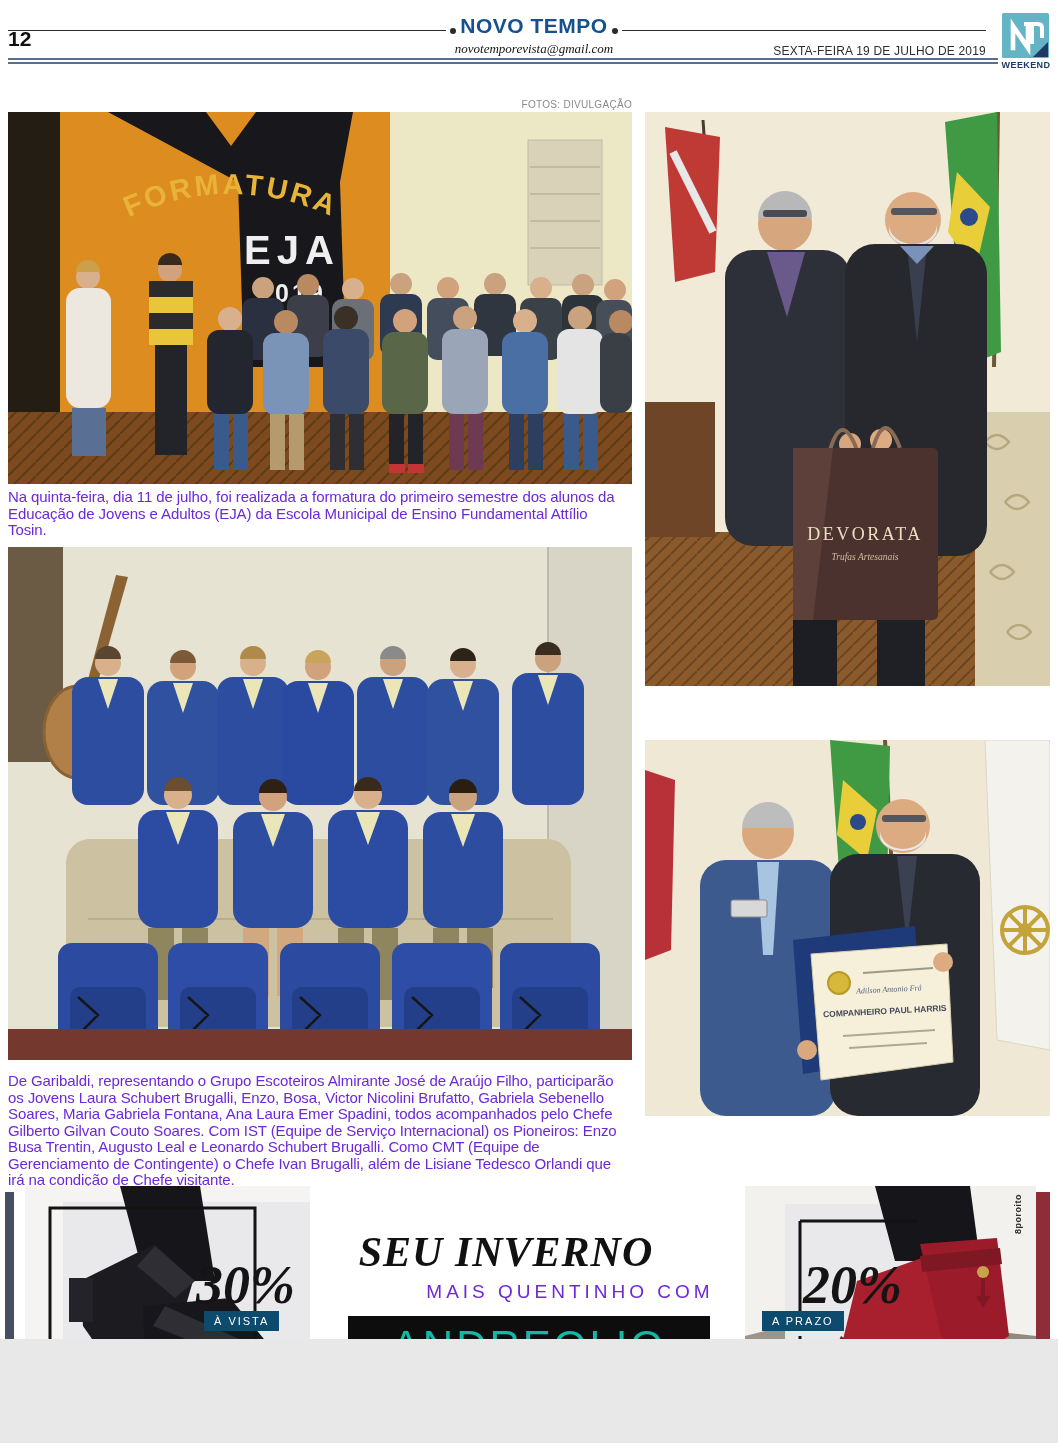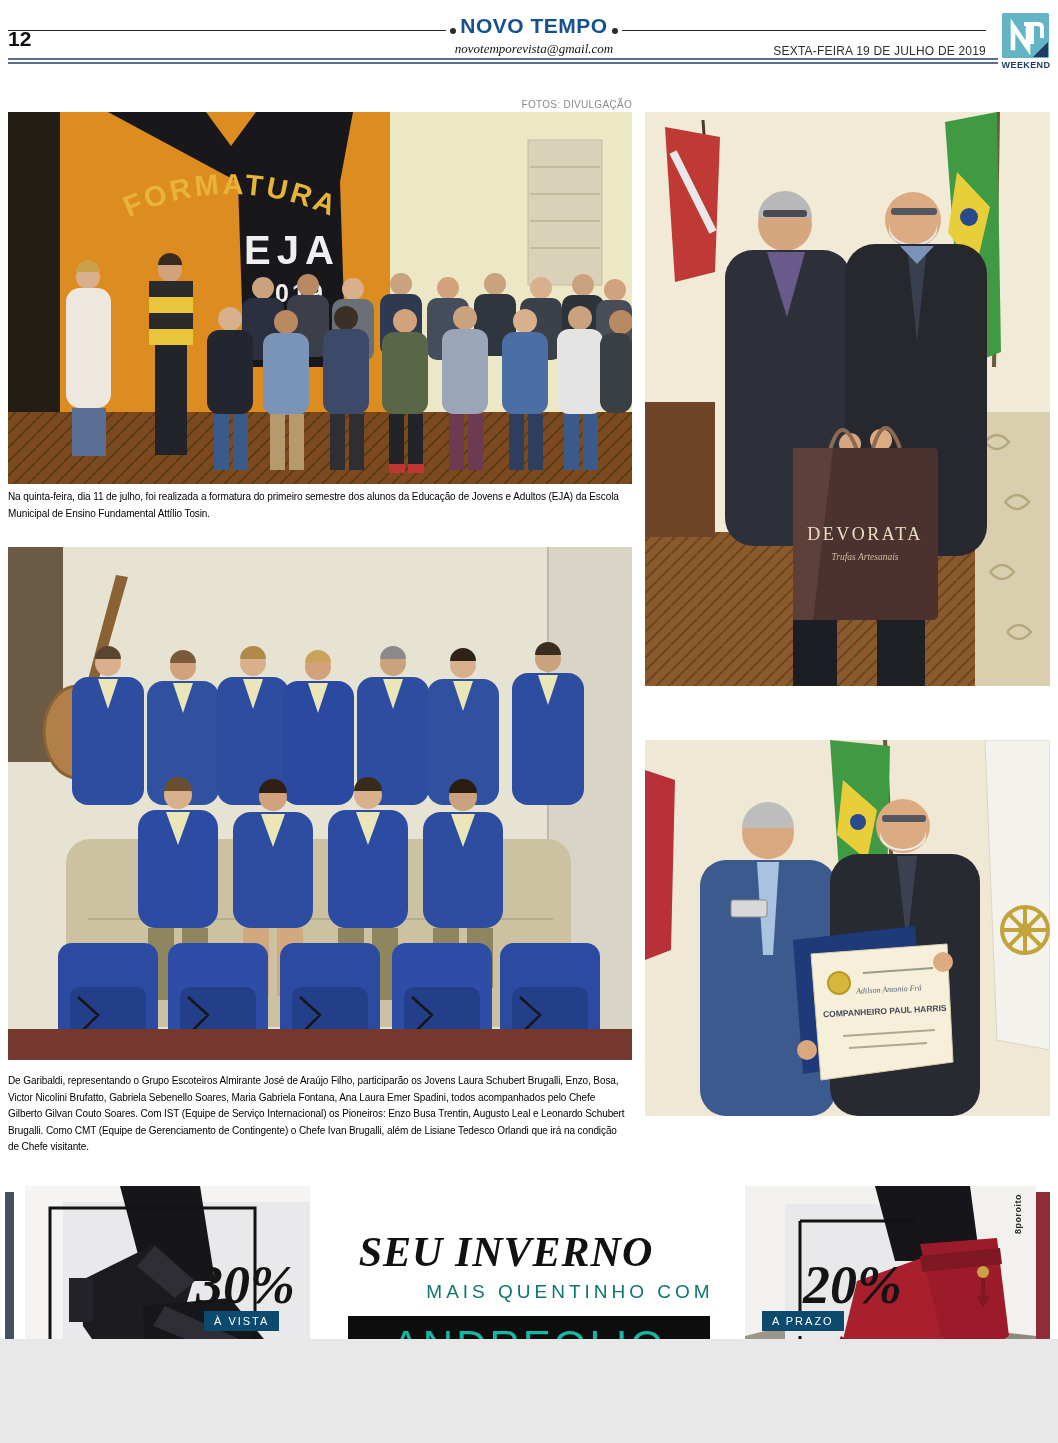--- a/index.html
+++ b/index.html
@@ -18,21 +18,21 @@
   .double-rule{left:8px;top:58px;width:990px;height:2px;border-top:2px solid #5b6e8e;border-bottom:2px solid #5b6e8e;}
   .nt-logo{left:1002px;top:13px;width:47px;height:45px;}
   .weekend-label{left:999px;top:60px;width:54px;text-align:center;font-size:9px;font-weight:bold;
                  color:#223a63;letter-spacing:.4px;}
   .photos-credit{left:380px;top:99px;width:252px;text-align:right;font-size:10px;color:#8a8a8a;letter-spacing:.3px;}
 
   
   figure{margin:0;padding:0;}
   .fig{overflow:hidden;background:#ddd;}
   .fig svg{display:block;width:100%;height:100%;}
-  .caption{font-size:10px;line-height:16.5px;color:#000000;letter-spacing:-.1px;text-align:left;}
+  .caption{font-size:15px;line-height:16.5px;color:#6d28d9;letter-spacing:-.1px;text-align:left;}
   .fig-formatura{left:8px;top:112px;width:624px;height:372px;}
   .cap-formatura{left:8px;top:489px;width:620px;}
   .fig-escoteiros{left:8px;top:547px;width:624px;height:513px;}
   .cap-escoteiros{left:8px;top:1073px;width:622px;}
   .fig-devorata{left:645px;top:112px;width:405px;height:574px;}
   .cap-devorata{left:645px;top:696px;width:405px;}
   .fig-rotary{left:645px;top:740px;width:405px;height:376px;}
   .cap-rotary{left:645px;top:1125px;width:405px;}
 
   
@@ -45,21 +45,21 @@
   .ad-photo-left svg,.ad-photo-right svg{display:block;width:100%;height:100%;}
   .discount{font-family:"Liberation Serif",serif;font-style:italic;font-weight:bold;font-size:54px;
             line-height:1;color:#141414;}
   .discount-30{left:196px;top:1258px;}
   .discount-20{left:760px;top:1258px;margin-left:43px;}
   .terms{background:#0c4a6e;color:#ffffff;font-size:11px;letter-spacing:2px;padding:4px 10px;}
   .terms-30{left:204px;top:1311px;}
   .terms-20{left:762px;top:1311px;}
   .ad-headline{left:346px;top:1228px;width:320px;text-align:center;font-family:"Liberation Serif",serif;
                font-style:italic;font-weight:bold;font-size:42px;letter-spacing:1px;color:#111;}
-  .ad-subheadline{left:410px;top:1281px;width:320px;text-align:center;font-size:19px;letter-spacing:4px;color:#0f766e;}
+  .ad-subheadline{left:410px;top:1281px;width:320px;text-align:center;font-size:19px;letter-spacing:4px;color:#6d28d9;}
   .ad-brand-bar{left:348px;top:1316px;width:362px;height:60px;background:#0d0d0d;color:#14b8a6;
                 text-align:center;line-height:60px;font-size:42px;letter-spacing:3px;}
   .agency-credit{left:1013px;top:1194px;writing-mode:vertical-rl;transform:rotate(180deg);
                  font-size:9px;font-weight:bold;color:#2e2e2e;letter-spacing:.5px;}
 </style>
 </head>
 <body>
 
 <div class="page">
 

